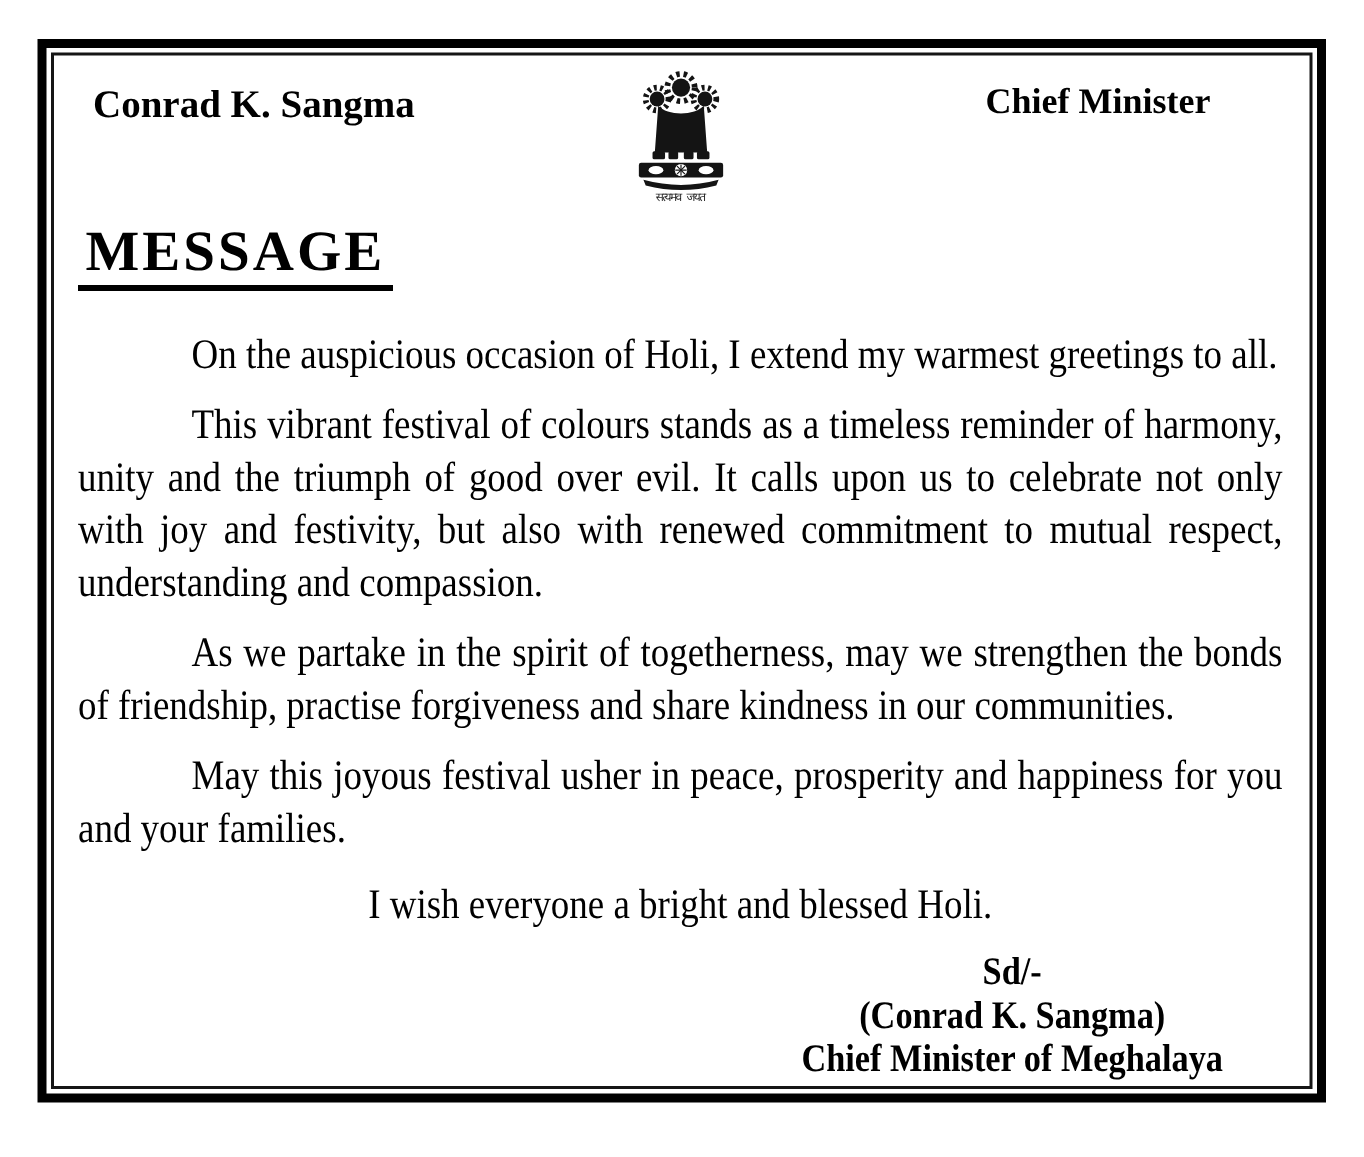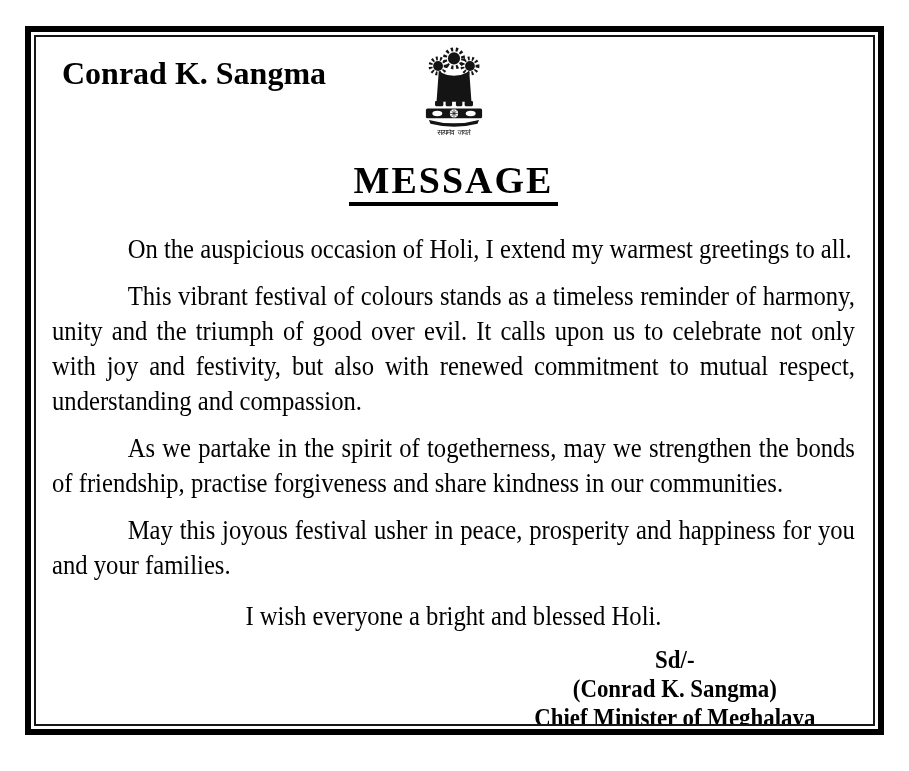--- a/index.html
+++ b/index.html
@@ -9,35 +9,35 @@
   }
   .frame{
     position:absolute;left:25px;top:26px;width:859px;height:709px;
     border:6px solid #000;box-sizing:border-box;
   }
   .inner{
     position:absolute;inset:3px;border:2px solid #161616;
     padding:10px 18px 0 16px;box-sizing:border-box;overflow:hidden;
   }
   .header{position:relative;display:flex;justify-content:space-between;height:88px;}
-  .cm-name{font-weight:bold;font-size:32px;margin:8px 0 0 10px;white-space:nowrap;}
+  .cm-name{font-weight:bold;font-size:26px;margin:8px 0 0 10px;white-space:nowrap;}
   .emblem-wrap{
     position:absolute;left:50%;top:0;transform:translateX(-50%);
     width:96px;text-align:center;
   }
   .emblem-svg{display:block;margin:0 auto;}
   .emblem-caption{
     display:block;font-size:8px;line-height:8px;height:9px;overflow:hidden;
     opacity:.85;letter-spacing:-1px;font-family:Liberation Mono, monospace;
   }
   .office{
     text-align:center;font-weight:bold;font-size:24px;line-height:27px;
     margin:8px 48px 0 0;white-space:nowrap;
   }
-  .title-row{text-align:center;margin-top:24px;height:52px;}
+  .title-row{text-align:left;margin-top:12px;height:52px;}
   .title{
     display:inline-block;font-weight:bold;font-size:38px;line-height:42px;
     letter-spacing:2px;border-bottom:4px solid #000;padding:0 5px 1px 5px;
   }
   
   .body-wrap{transform:scaleX(0.88);transform-origin:0 0;width:113.63%;}
   .para{
     font-size:28px;line-height:35px;text-align:justify;
     text-indent:86px;margin:12px 0 0 0;
   }
@@ -89,20 +89,21 @@
                 <line x1="46.5" y1="91" x2="53.5" y2="84"></line>
               </g>
 
               <path d="M17 96 Q50 105 83 96 L81 101 Q50 109 19 101 Z"></path>
             </g>
           </svg>
           <span class="emblem-caption">सत्यमेव जयते</span>
         </div>
 
         <div class="office">
+          <div>Chief Minister</div>
         </div>
       </div>
 
       <div class="title-row">
         <span class="title">MESSAGE</span>
       </div>
 
       <div class="body-wrap">
         <p class="para para-first">On the auspicious occasion of Holi, I extend my warmest greetings to all.</p>
         <p class="para">This vibrant festival of colours stands as a timeless reminder of harmony, unity and the triumph of good over evil. It calls upon us to celebrate not only with joy and festivity, but also with renewed commitment to mutual respect, understanding and compassion.</p>

